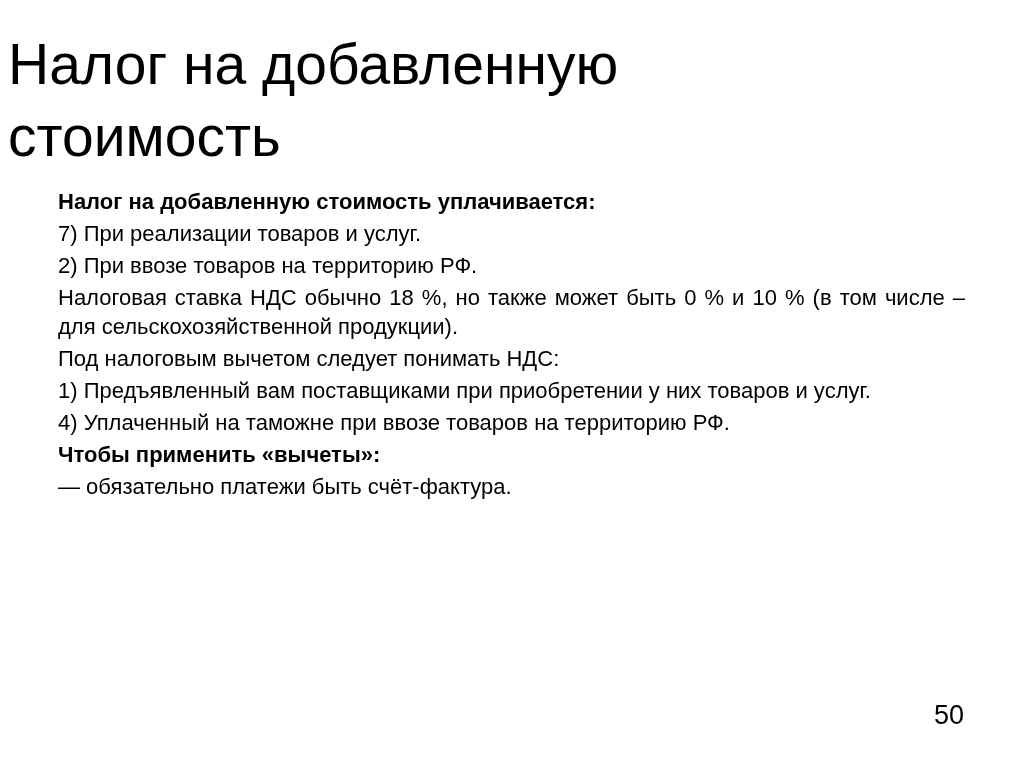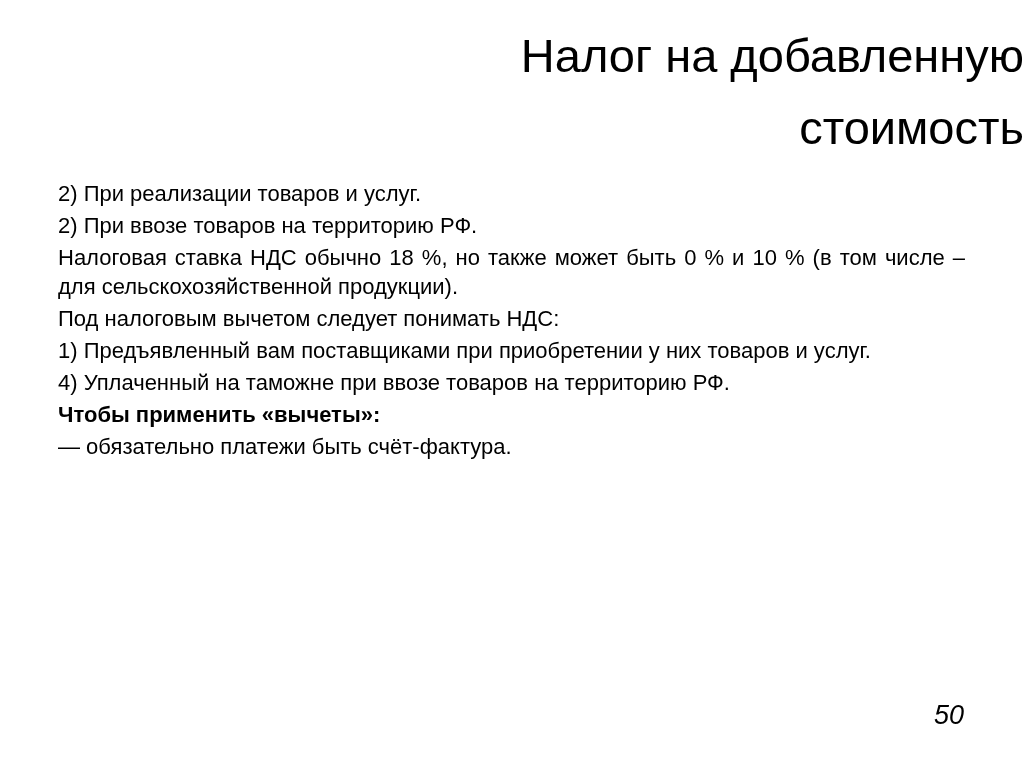--- a/index.html
+++ b/index.html
@@ -11,24 +11,24 @@
     position: relative;
     width: 1024px;
     height: 767px;
     background: #ffffff;
     color: #000000;
     font-family: "Liberation Sans", sans-serif;
     overflow: hidden;
     box-sizing: border-box;
   }
   .title {
-    margin: 0;
+    margin: 8px;
     padding-top: 20px;
-    text-align: right;
-    font-size: 47px;
+    text-align: left;
+    font-size: 57px;
     font-weight: 400;
     line-height: 72px;
     letter-spacing: 0px;
   }
   .title-line {
     display: block;
   }
   .body-text {
     margin: 15px 59px 0 58px;
     font-size: 22px;
@@ -41,35 +41,35 @@
   .para.bold {
     font-weight: 700;
   }
   .page-number {
     position: absolute;
     right: 60px;
     bottom: 38px;
     font-size: 27px;
     line-height: 1;
     text-align: right;
-    font-style: italic;
   }
 </style>
 </head>
 <body>
 
 <div class="slide">
 
   <h1 class="title">
     <span class="title-line">Налог на добавленную</span>
     <span class="title-line">стоимость</span>
   </h1>
 
   <div class="body-text">
-    <p class="para">2) При реализации товаров и услуг.</p>
+    <p class="para bold">Налог на добавленную стоимость уплачивается:</p>
+    <p class="para">7) При реализации товаров и услуг.</p>
     <p class="para">2) При ввозе товаров на территорию РФ.</p>
     <p class="para">Налоговая ставка НДС обычно 18 %, но также может быть 0 % и 10 % (в том числе – для сельскохозяйственной продукции).</p>
     <p class="para">Под налоговым вычетом следует понимать НДС:</p>
     <p class="para">1) Предъявленный вам поставщиками при приобретении у них товаров и услуг.</p>
     <p class="para">4) Уплаченный на таможне при ввозе товаров на территорию РФ.</p>
     <p class="para bold">Чтобы применить «вычеты»:</p>
     <p class="para">— обязательно платежи быть счёт-фактура.</p>
   </div>
 
   <div class="page-number">50</div>

